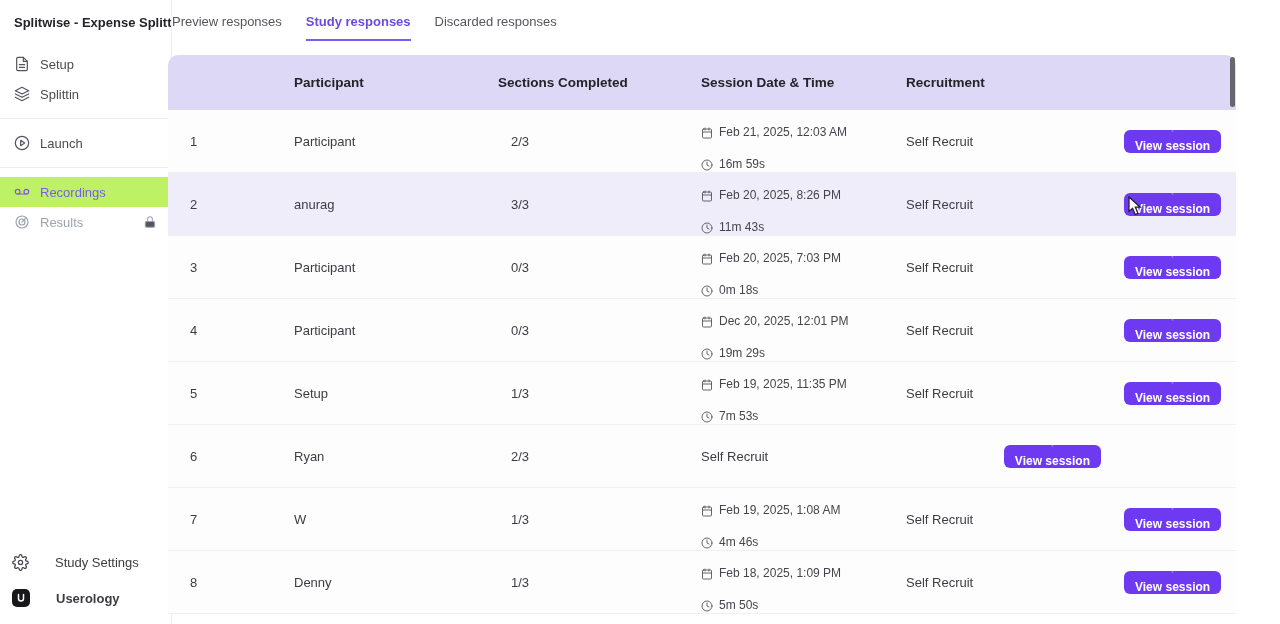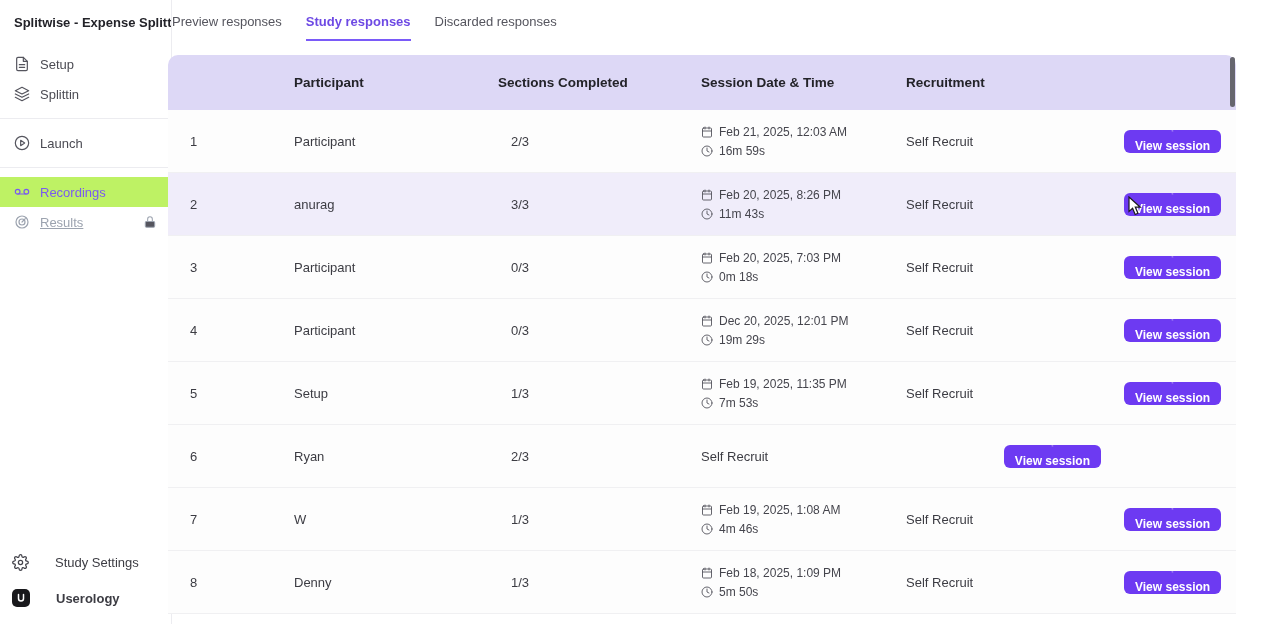--- a/index.html
+++ b/index.html
@@ -12,21 +12,21 @@
   .study-title { padding:15px 14px 10px 14px; font-size:13px; font-weight:700;
     color:#232329; white-space:nowrap; overflow:hidden; }
   .nav-group { margin-top:9px; }
   .nav-item { height:30px; display:flex; align-items:center; gap:10px;
     padding:0 14px; font-size:13px; color:#4b4b53; cursor:pointer; }
   .nav-item .nicon { width:16px; height:16px; flex:0 0 16px; display:flex; align-items:center; }
   .nav-item svg { width:16px; height:16px; stroke:#55555e; stroke-width:1.8;
     fill:none; stroke-linecap:round; stroke-linejoin:round; }
   .nav-item.active { background:#bef264; color:#7a5af0; }
   .nav-item.active svg { stroke:#7a5af0; }
-  .nav-item.disabled { color:#9ca3af;text-decoration:underline; }
+  .nav-item.disabled { color:#9ca3af; }
   .nav-item.disabled svg { stroke:#9ca3af; }
   .lock-right { margin-left:auto; display:flex; }
   .lock-right svg { stroke:#55555e; }
   .divider { border-top:1px solid #ececf0; margin-top:9px; }
   .sidebar-footer { margin-top:auto; padding-bottom:8px; }
   .footer-item { height:36px; display:flex; align-items:center; gap:26px;
     padding:0 12px; font-size:13px; color:#3c3c43; cursor:pointer; }
   .footer-item svg { width:17px; height:17px; stroke:#45454d; stroke-width:1.8;
     fill:none; stroke-linecap:round; stroke-linejoin:round; }
   .brand-logo { width:18px; height:18px; background:#19191c; border-radius:5px;
@@ -46,21 +46,21 @@
   .thead { display:grid; grid-template-columns:126px 204px 203px 205px 218px 1fr;
     height:55px; align-items:center; background:#ddd8f6;
     border-radius:10px 10px 0 0; font-size:13.5px; font-weight:700; color:#232329; }
   .trow { display:grid; grid-template-columns:126px 204px 203px 205px 218px 1fr;
     height:63px; align-items:center; background:#fdfdfd;
     border-bottom:1px solid #f0f0f2; font-size:13px; color:#3c3c43; cursor:pointer; }
   .trow.highlighted { background:#f0edfa; }
   .cell-num { padding-left:22px; }
   .cell-sections-val { padding-left:13px; }
   .cell-date { font-size:12px; color:#45454d; display:flex; flex-direction:column; gap:5px; }
-  .dline { display:flex; align-items:center; gap:6px; white-space:nowrap; }
+  .dline { display:flex; align-items:flex-end; gap:6px; white-space:nowrap;margin-top:13px; }
   .dline svg { width:12px; height:12px; stroke:#55555e; stroke-width:1.8; fill:none;
     stroke-linecap:round; stroke-linejoin:round; flex:0 0 12px; }
   .cell-action { display:flex; justify-content:flex-end; padding-right:23px; }
   .view-btn { display:flex; align-items:center; gap:7px; height:23px; padding:0 11px;
     background:#6d3af2; color:#fff; font-size:12px; font-weight:600;
     font-family:"Liberation Sans", sans-serif;
     border:none; border-radius:6px; cursor:pointer; white-space:nowrap;flex-direction:column; }
   .view-btn svg { width:13px; height:13px; stroke:#fff; stroke-width:1.6; fill:none;
     stroke-linecap:round; stroke-linejoin:round; }
 

